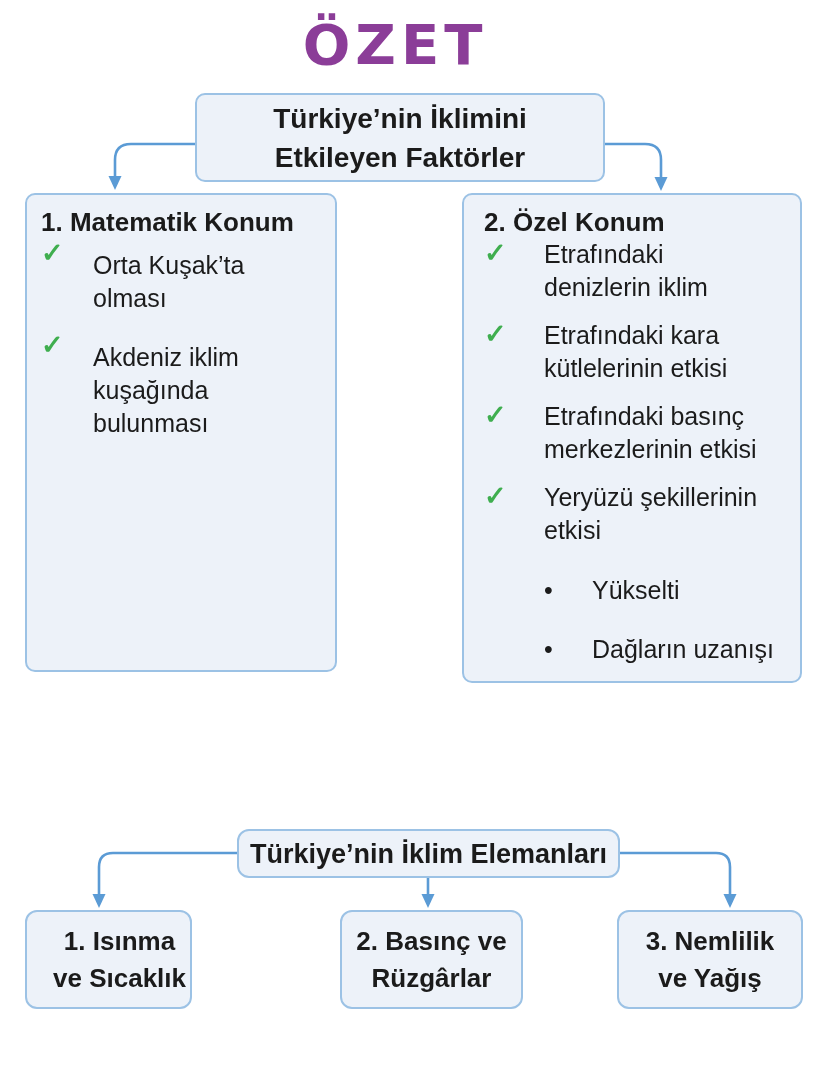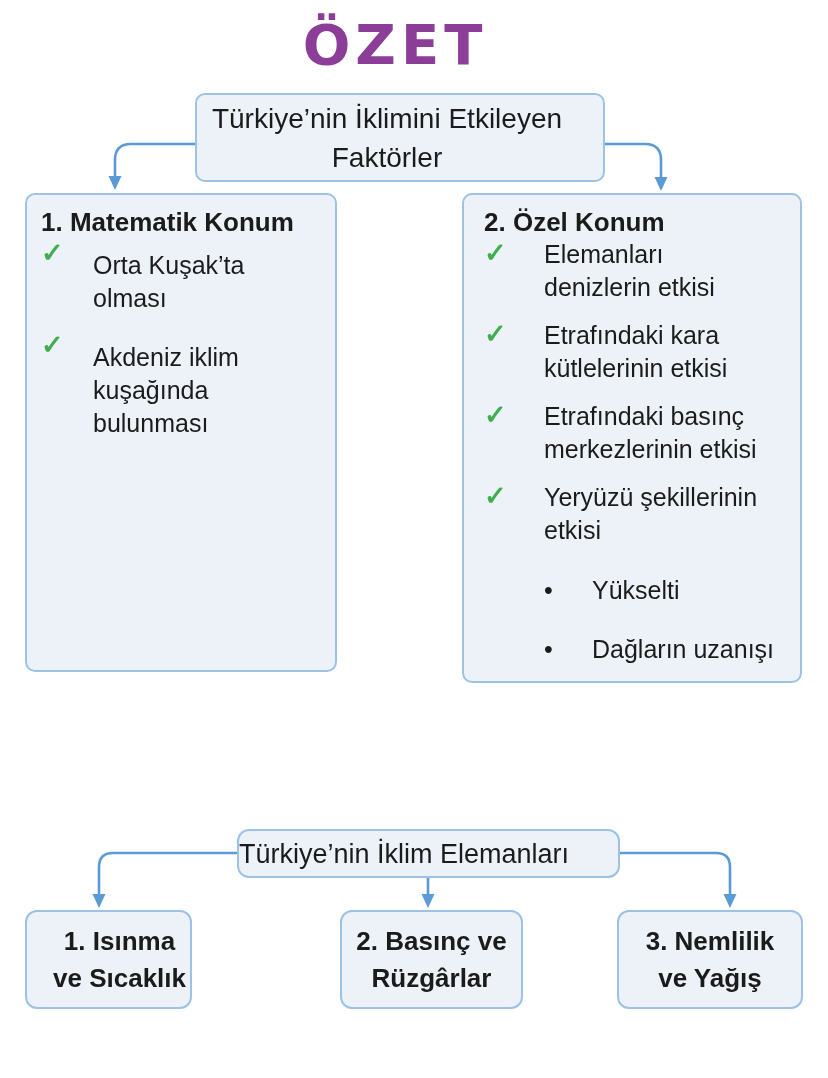--- a/index.html
+++ b/index.html
@@ -33,23 +33,23 @@
   svg.connectors path.line{stroke:var(--accent-blue);stroke-width:2.6;fill:none;}
   svg.connectors path.head{fill:var(--accent-blue);stroke:none;}
 
   .node{
     position:absolute;
     background:var(--box-fill);
     border:2px solid var(--box-border);
     border-radius:10px;
   }
   .root-node{
-    display:flex;align-items:center;
+    display:flex;align-items:center;justify-content:center;
     text-align:center;
-    font-weight:400;
+    font-weight:700;
   }
   .root-node .root-label{display:block;}
   .factor-root{
     left:195px;top:93px;width:410px;height:89px;
     font-size:28px;line-height:39px;
   }
   .factor-root .root-label{width:380px;}
   .elements-root{
     left:237px;top:829px;width:383px;height:49px;
     font-size:27px;line-height:30px;
@@ -125,21 +125,21 @@
         <span class="check-label">Akdeniz iklim kuşağında bulunması</span>
       </div>
     </div>
   </div>
 
   <div class="node list-node box-ozel">
     <div class="node-heading">2. Özel Konum</div>
     <div class="items">
       <div class="check-row">
         <span class="check-icon">✓</span>
-        <span class="check-label">Elemanları denizlerin etkisi</span>
+        <span class="check-label">Etrafındaki denizlerin iklim</span>
       </div>
       <div class="check-row">
         <span class="check-icon">✓</span>
         <span class="check-label">Etrafındaki kara kütlelerinin etkisi</span>
       </div>
       <div class="check-row">
         <span class="check-icon">✓</span>
         <span class="check-label">Etrafındaki basınç merkezlerinin etkisi</span>
       </div>
       <div class="check-row">

